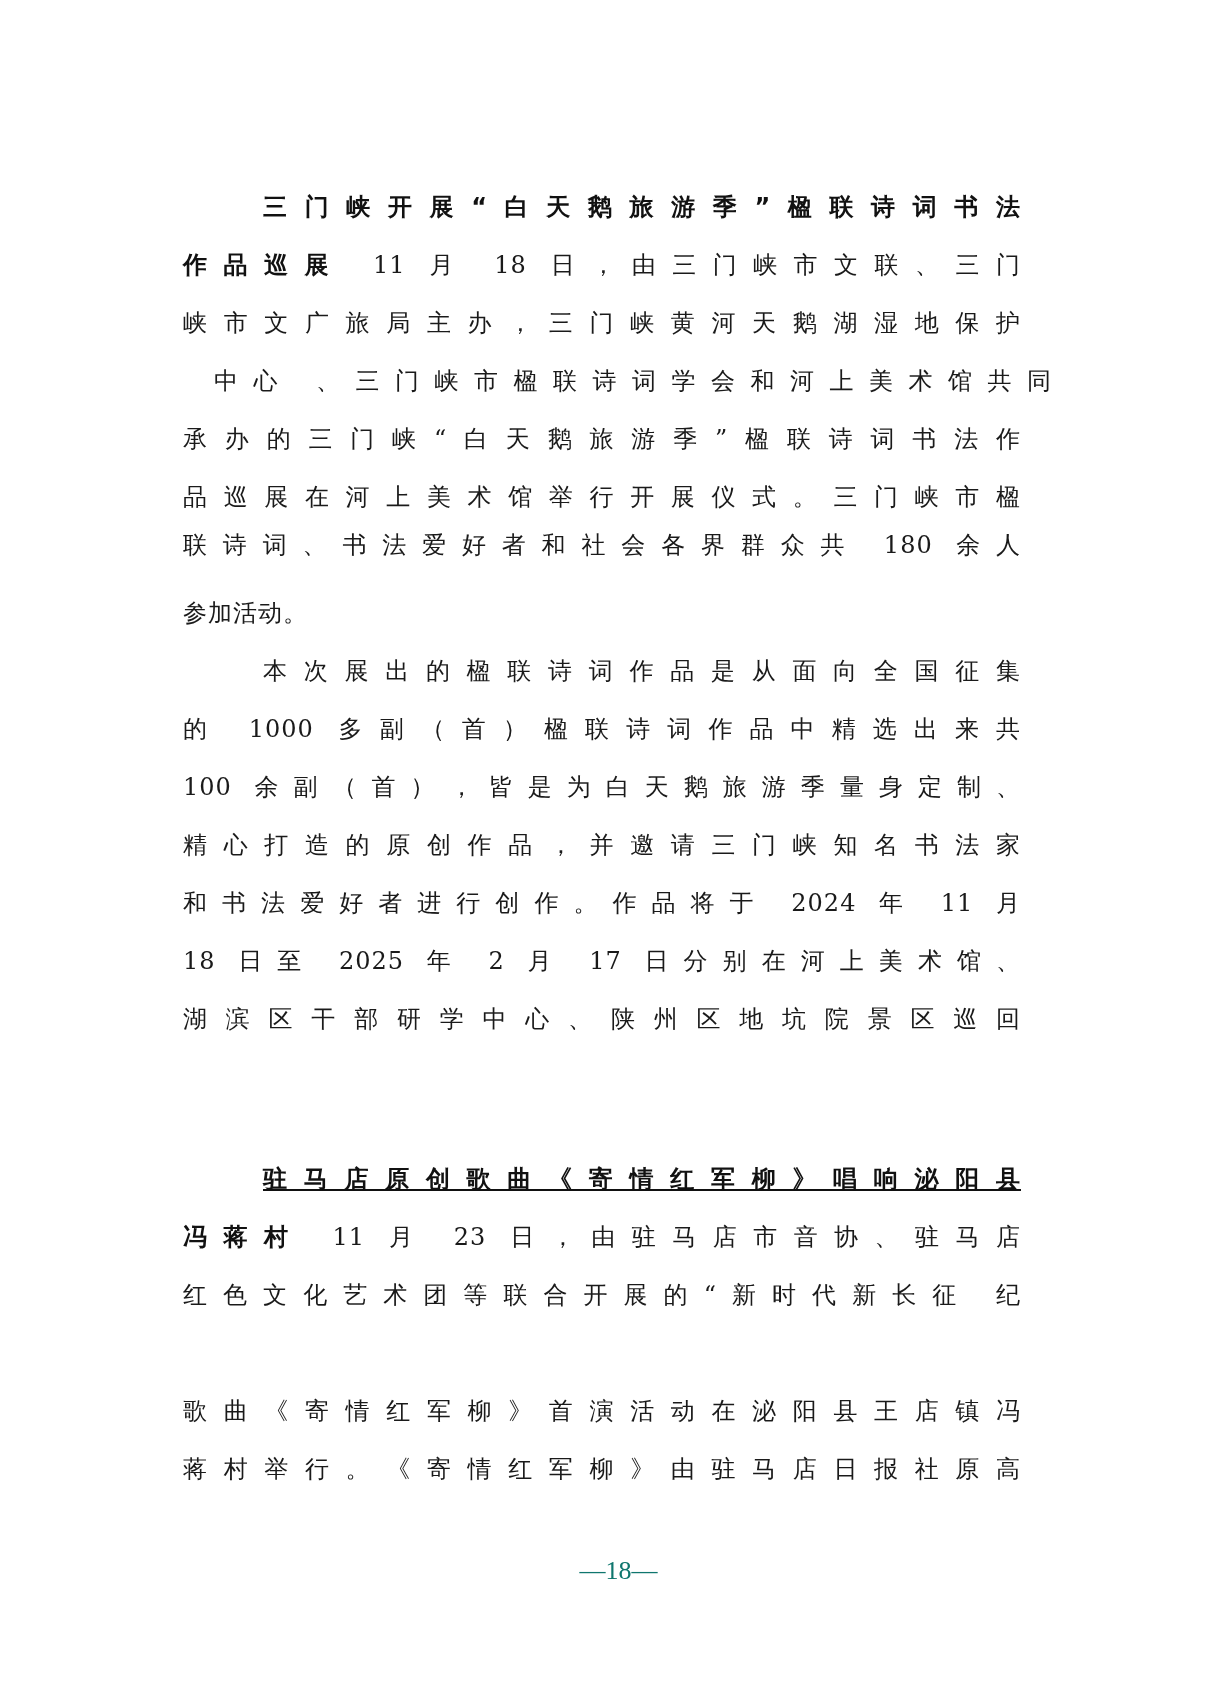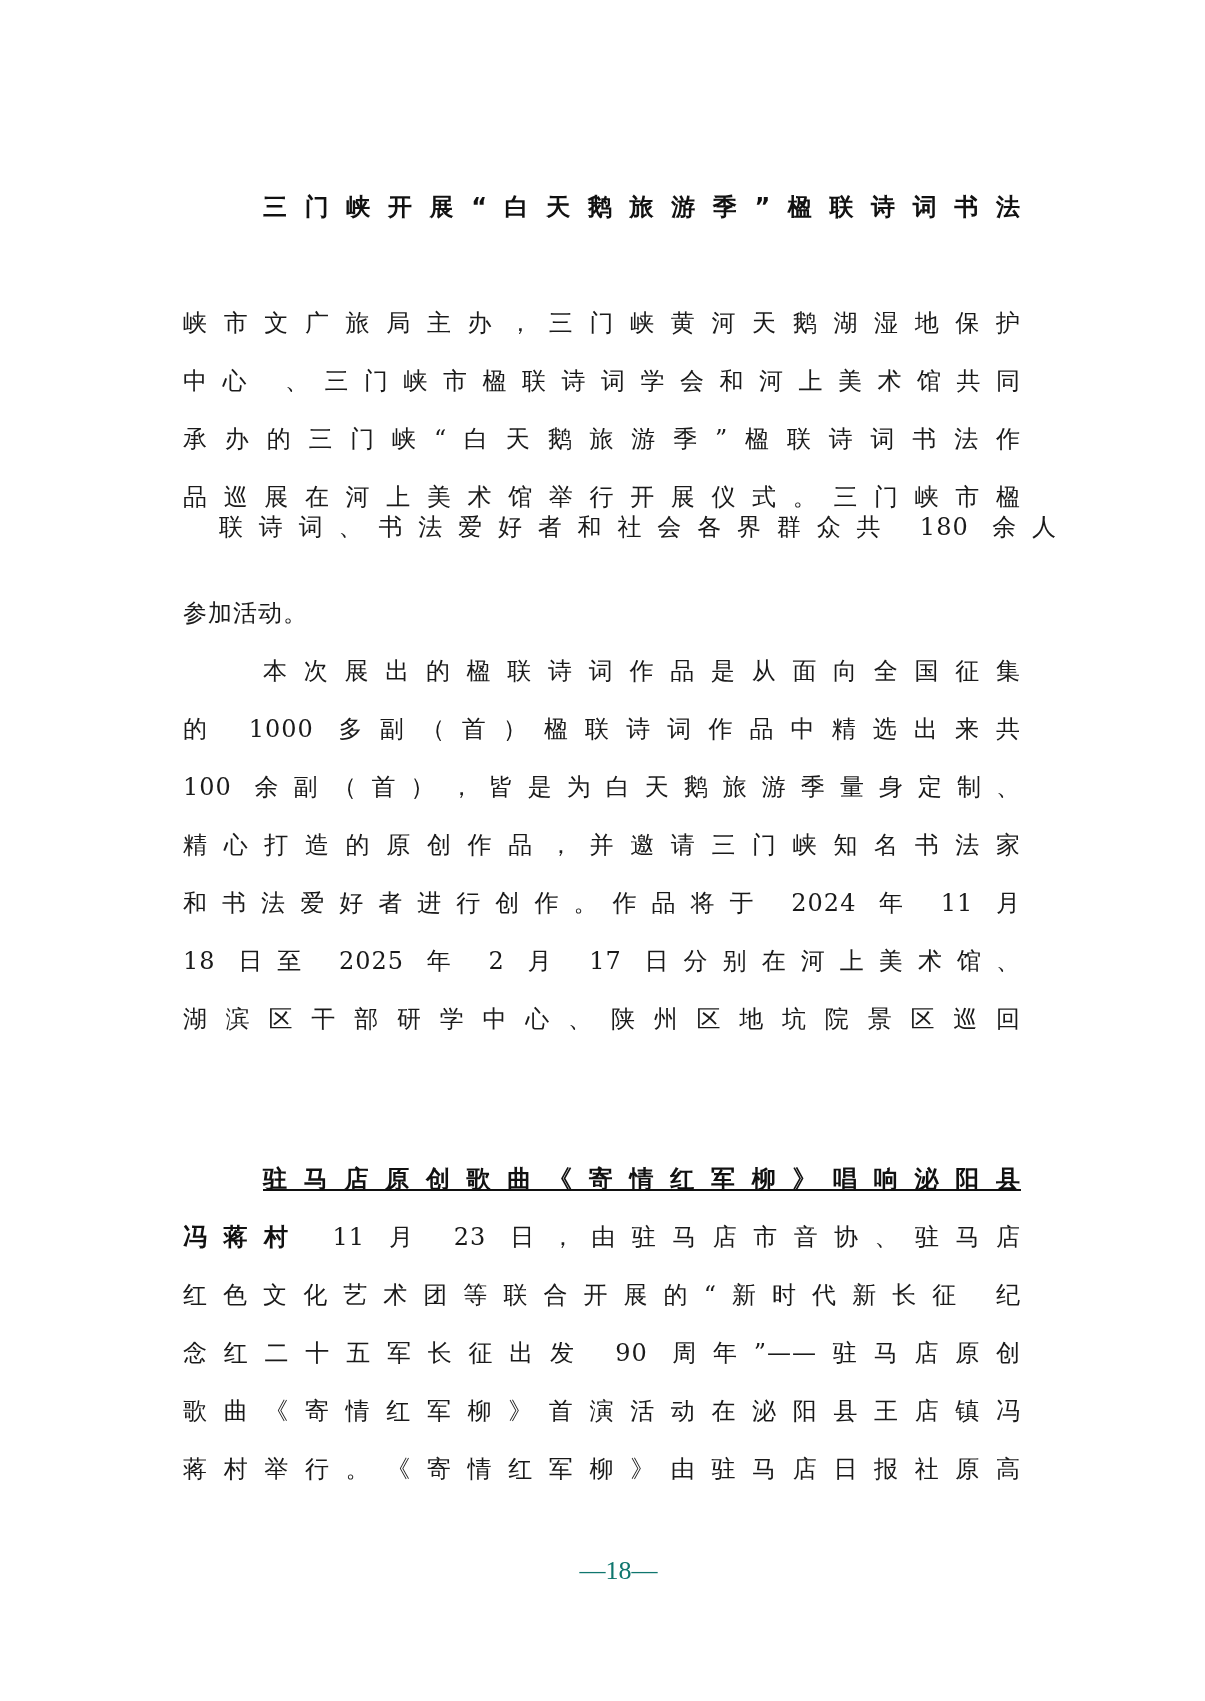--- a/index.html
+++ b/index.html
@@ -62,41 +62,43 @@
   }
 </style>
 </head>
 <body>
 
 <div class="page">
 
   <div class="line indent bold" style="top:178px;">
     <span>三门峡开展“白天鹅旅游季”楹联诗词书法</span>
   </div>
+  <div class="line" style="top:236px;">
+    <span class="bold">作品巡展</span><span class="lead-gap"></span><span>11 月 18 日，由三门峡市文联、三门</span>
+  </div>
   <div class="line" style="top:294px;">峡市文广旅局主办，三门峡黄河天鹅湖湿地保护</div>
-  <div class="line" style="top:352px;">中心 、三门峡市楹联诗词学会和河上美术馆共同</div>
+  <div class="line" style="top:352px;margin-left:31px;">中心 、三门峡市楹联诗词学会和河上美术馆共同</div>
   <div class="line" style="top:410px;">承办的三门峡“白天鹅旅游季”楹联诗词书法作</div>
   <div class="line" style="top:468px;">品巡展在河上美术馆举行开展仪式。三门峡市楹</div>
-  <div class="line" style="top:498px;margin-left:36px;">联诗词、书法爱好者和社会各界群众共 180 余人</div>
+  <div class="line" style="top:516px;">联诗词、书法爱好者和社会各界群众共 180 余人</div>
   <div class="line last" style="top:584px;">参加活动。</div>
 
   <div class="line indent" style="top:642px;">本次展出的楹联诗词作品是从面向全国征集</div>
   <div class="line" style="top:700px;">的 1000 多副（首）楹联诗词作品中精选出来共</div>
   <div class="line" style="top:758px;">100 余副（首），皆是为白天鹅旅游季量身定制、</div>
   <div class="line" style="top:816px;">精心打造的原创作品，并邀请三门峡知名书法家</div>
   <div class="line" style="top:874px;">和书法爱好者进行创作。作品将于 2024 年 11 月</div>
   <div class="line" style="top:932px;">18 日至 2025 年 2 月 17 日分别在河上美术馆、</div>
   <div class="line" style="top:990px;">湖滨区干部研学中心、陕州区地坑院景区巡回</div>
 
   <div class="line indent bold" style="top:1150px;text-decoration:underline;">
     <span>驻马店原创歌曲《寄情红军柳》唱响泌阳县</span>
   </div>
   <div class="line" style="top:1208px;">
     <span class="bold">冯蒋村</span><span class="lead-gap"></span><span>11 月 23 日，由驻马店市音协、驻马店</span>
   </div>
   <div class="line" style="top:1266px;">红色文化艺术团等联合开展的“新时代新长征  纪</div>
-  <div class="line" style="top:1324px;">念红二十五军长征出发 90 周年”——驻马店原创</div>
   <div class="line" style="top:1382px;">歌曲《寄情红军柳》首演活动在泌阳县王店镇冯</div>
   <div class="line" style="top:1440px;">蒋村举行。《寄情红军柳》由驻马店日报社原高</div>
 
   <div class="page-number">—18—</div>
 
 </div>
 
 </body></html>

